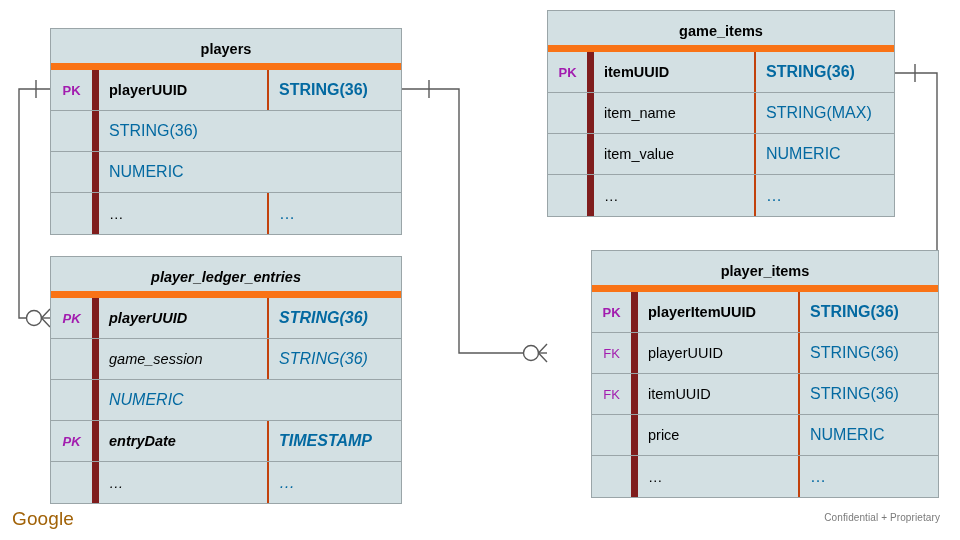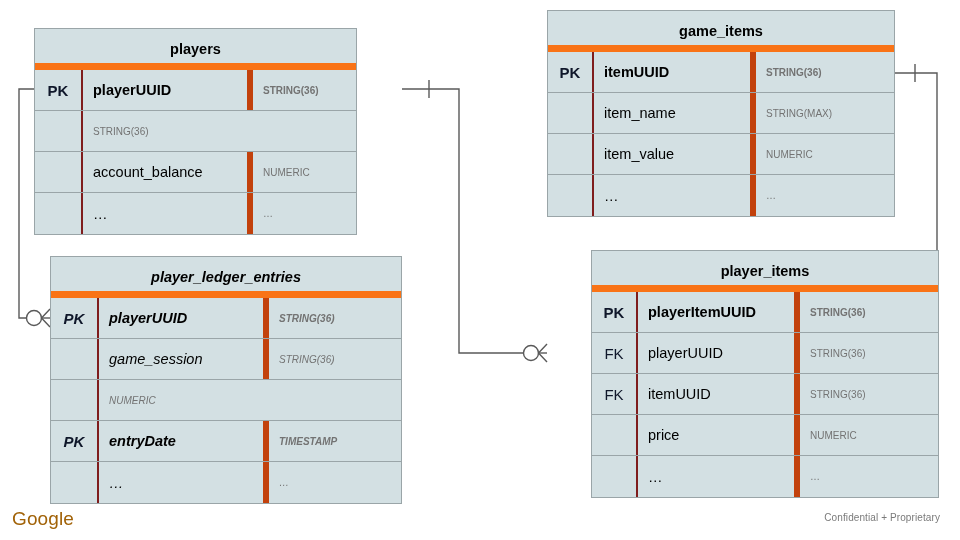--- a/index.html
+++ b/index.html
@@ -69,47 +69,47 @@
   .entity-row {
     display: flex;
     height: 41px;
     box-sizing: border-box;
     border-bottom: 1px solid #9aa5a8;
   }
   .entity-row.last { border-bottom: none; }
 
   .cell-key {
     box-sizing: border-box;
-    border-right: 2px solid #7f1d1d;
+    border-right: 7px solid #7f1d1d;
     display: flex;
     align-items: center;
     justify-content: center;
-    font-size: 15px;
-    color: #0f172a;
+    font-size: 13px;
+    color: #a21caf;
     flex: 0 0 auto;
   }
   .cell-name {
     box-sizing: border-box;
-    border-right: 6px solid #c2410c;
+    border-right: 2px solid #c2410c;
     display: flex;
     align-items: center;
     padding-left: 10px;
     font-size: 14.5px;
     color: #000000;
     flex: 0 0 auto;
     white-space: nowrap;
     overflow: hidden;
   }
   .cell-type {
     box-sizing: border-box;
     display: flex;
     align-items: center;
     padding-left: 10px;
-    font-size: 10px;
-    color: #737373;
+    font-size: 16px;
+    color: #0369a1;
     flex: 1 1 auto;
     white-space: nowrap;
     overflow: hidden;
   }
   .bold .cell-key,
   .bold .cell-name,
   .cell-type.bold,
   .bold .cell-type { font-weight: bold; }
 
   
@@ -175,34 +175,33 @@
 
       <line x1="915" y1="64" x2="915" y2="82"></line>
 
       <circle cx="918" cy="394" r="7.5"></circle>
       <path d="M 895 385 L 910.5 394 L 895 403"></path>
       <line x1="895" y1="394" x2="910.5" y2="394"></line>
     </g>
   </svg>
 
   <div id="entities-host">
-      <div class="entity grp-left" style="left: 34px; top: 28px; width: 323px;">
+      <div class="entity grp-left" style="left: 50px; top: 28px; width: 352px;">
         <div class="entity-title">players</div>
         <div class="entity-row bold">
           <div class="cell-key">PK</div>
           <div class="cell-name">playerUUID</div>
           <div class="cell-type">STRING(36)</div>
         </div>
         <div class="entity-row">
           <div class="cell-key"></div>
           <div class="cell-type">STRING(36)</div>
         </div>
         <div class="entity-row">
           <div class="cell-key"></div>
-          <div class="cell-name">account_balance</div>
           <div class="cell-type">NUMERIC</div>
         </div>
         <div class="entity-row last">
           <div class="cell-key"></div>
           <div class="cell-name">…</div>
           <div class="cell-type">…</div>
         </div>
       </div>
       <div class="entity grp-left" style="left: 50px; top: 256px; width: 352px; font-style: italic;">
         <div class="entity-title">player_ledger_entries</div>

